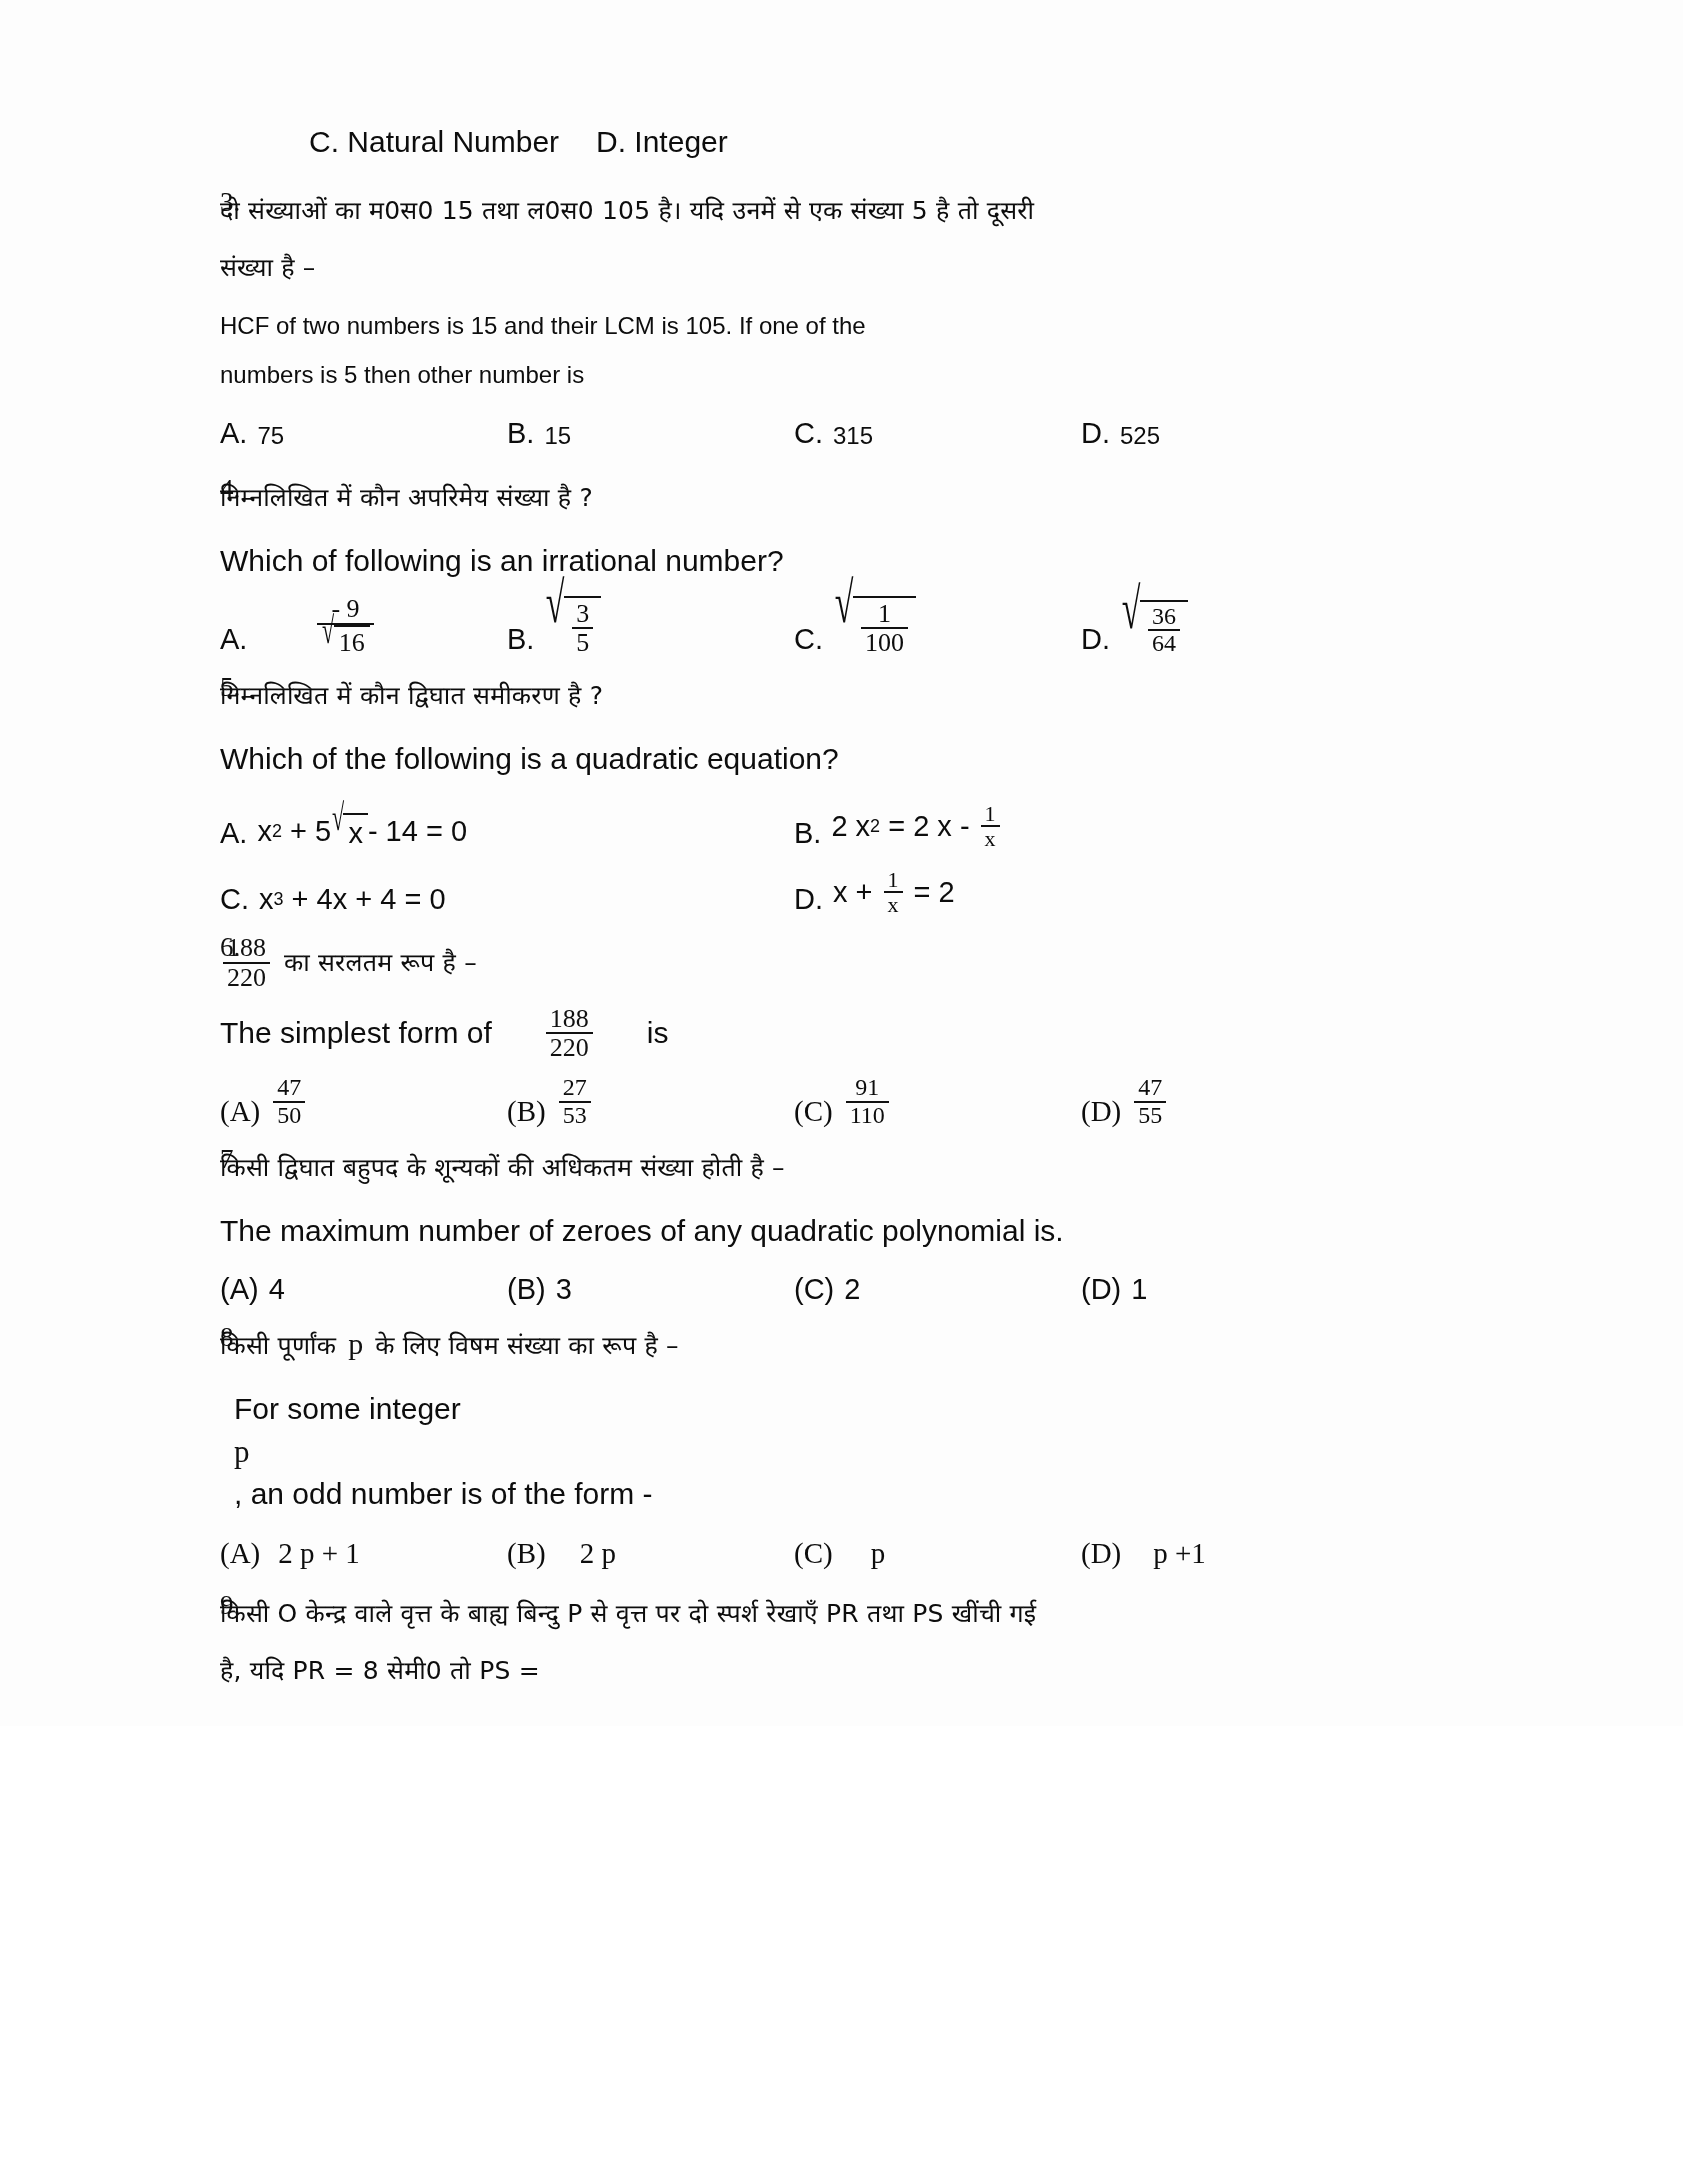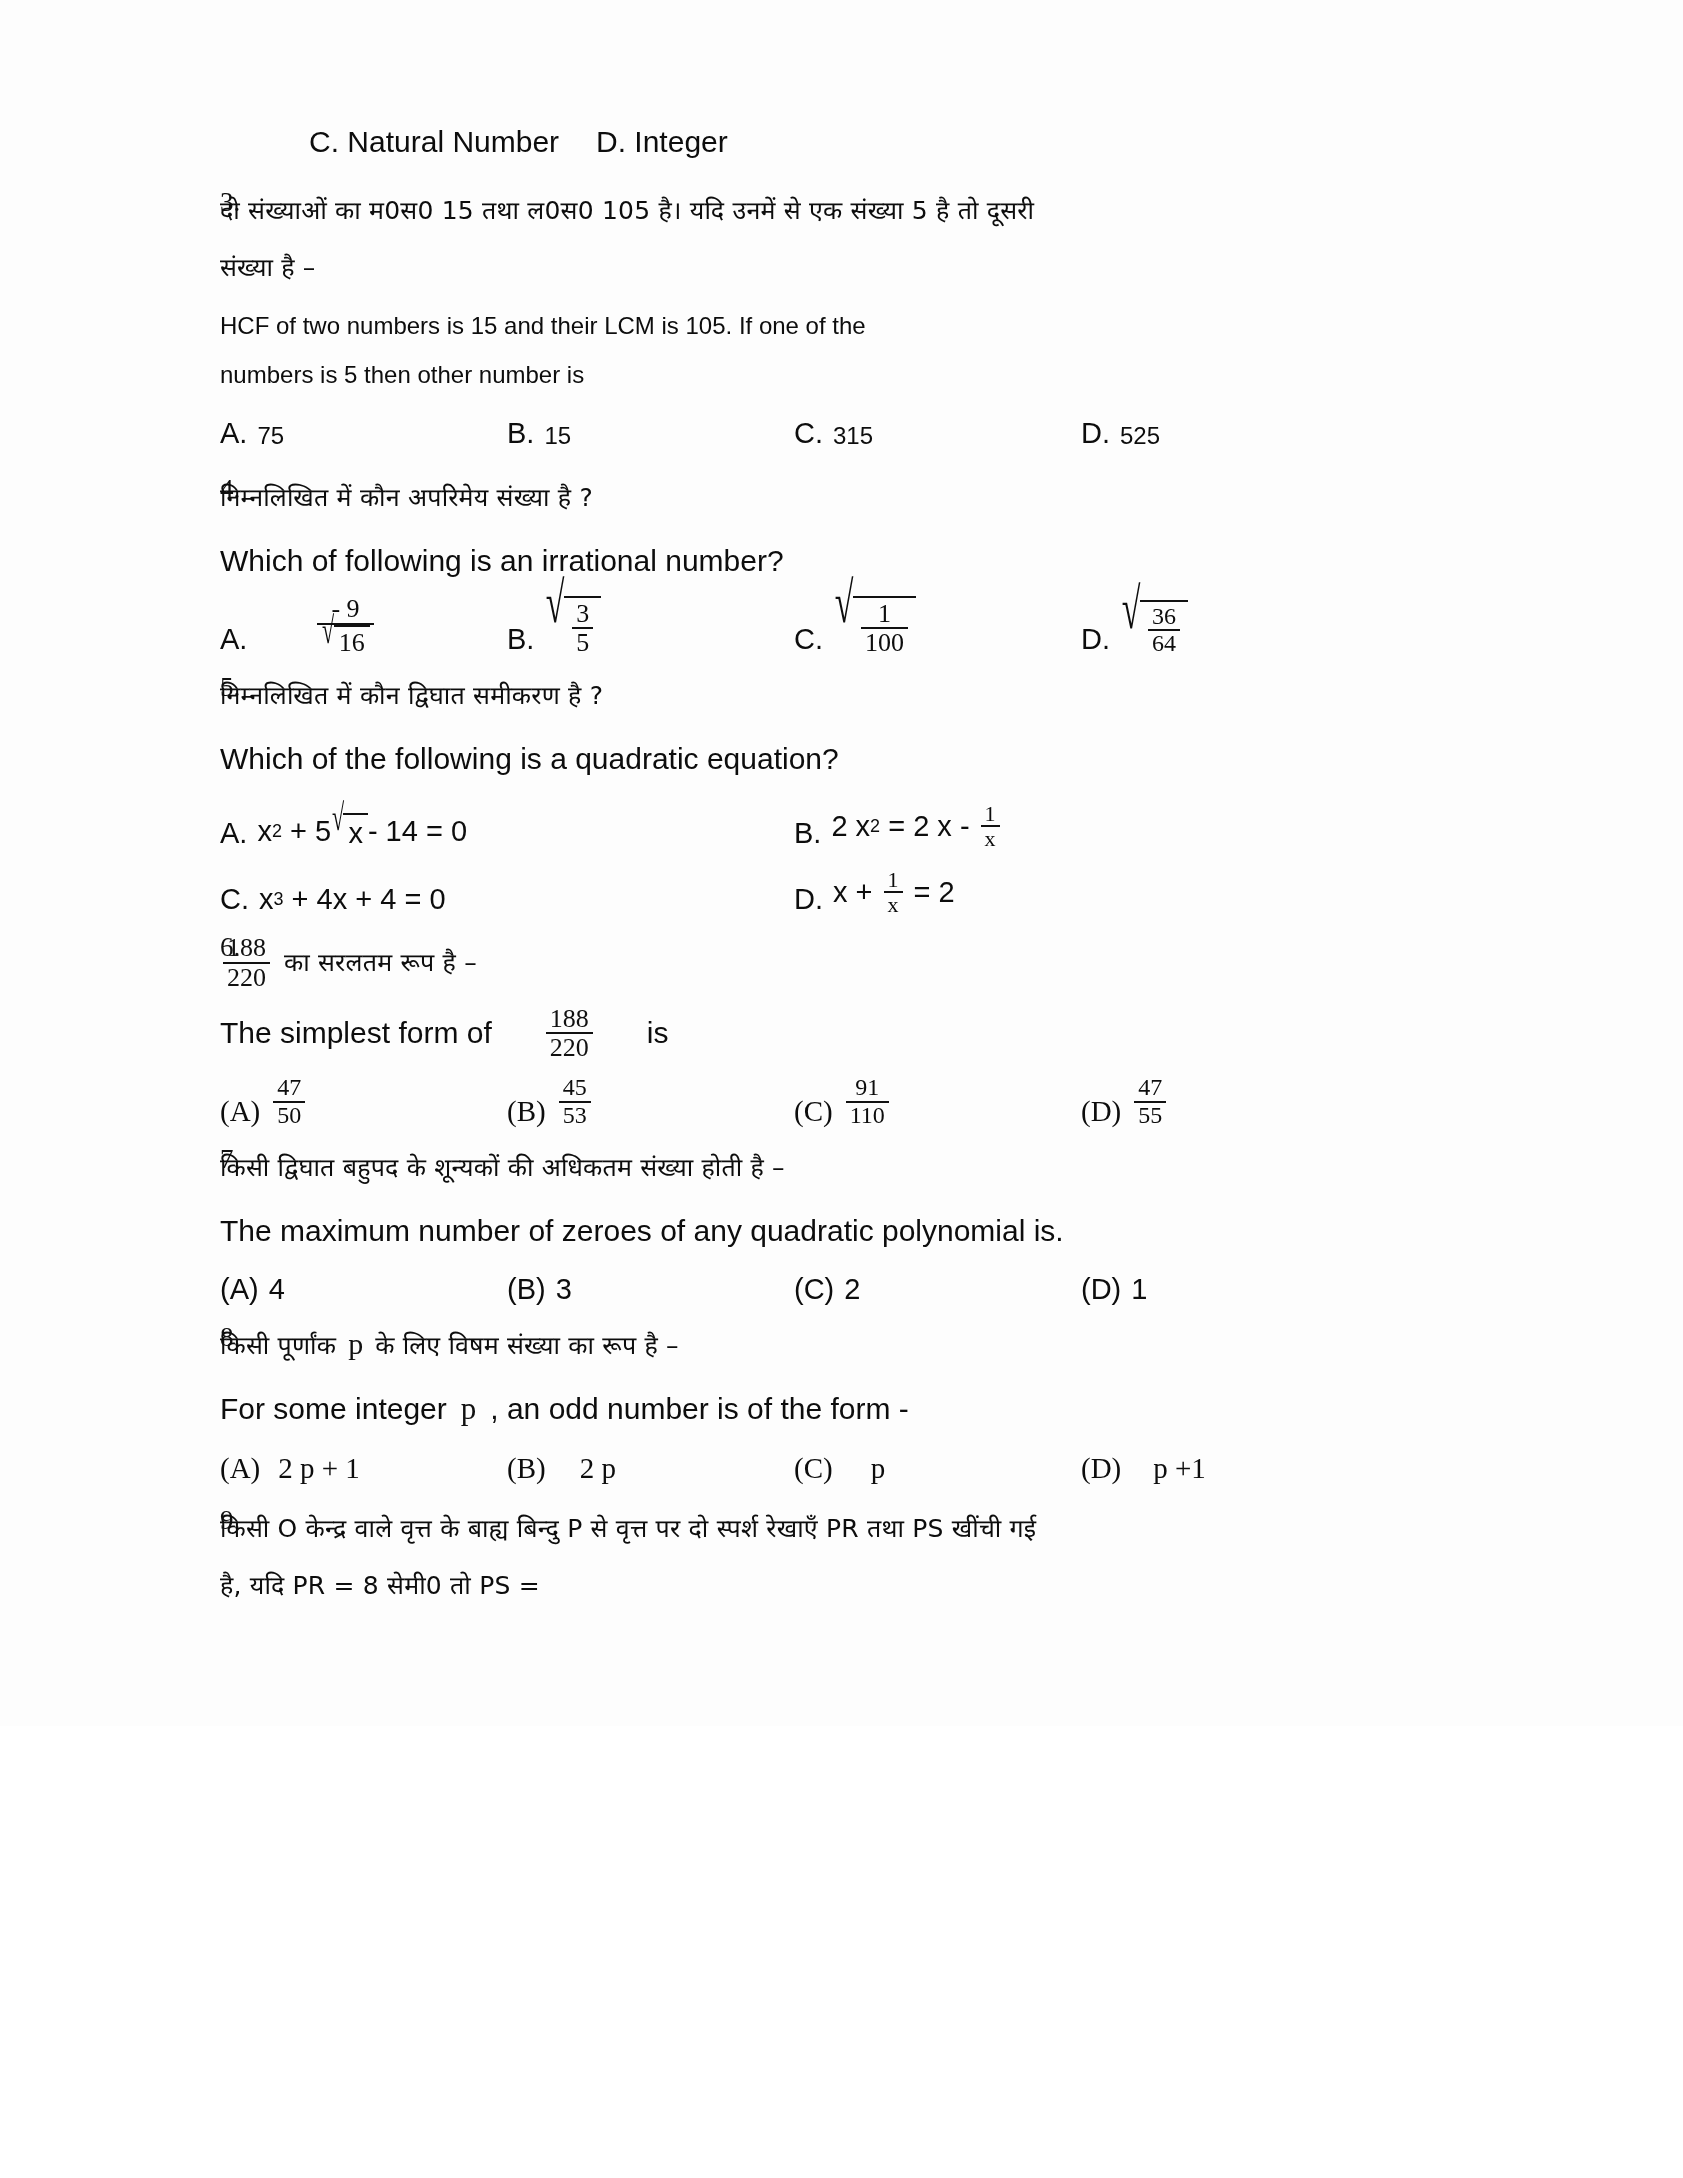--- a/index.html
+++ b/index.html
@@ -345,21 +345,21 @@
         <div class="o">
           <span class="opt-label serif">(A)</span>
           <span class="frac f24">
             <span class="num">47</span>
             <span class="den">50</span>
           </span>
         </div>
         <div class="o">
           <span class="opt-label serif">(B)</span>
           <span class="frac f24">
-            <span class="num">45</span>
+            <span class="num">27</span>
             <span class="den">53</span>
           </span>
         </div>
         <div class="o">
           <span class="opt-label serif">(C)</span>
           <span class="frac f24">
             <span class="num">91</span>
             <span class="den">110</span>
           </span>
         </div>
@@ -408,21 +408,21 @@
 
   <div class="qrow">
     <div class="qnum">8.</div>
     <div class="qbody">
       <div style="display:flex;align-items:baseline;">
         <span class="hindi">किसी  पूर्णांक</span>
         <span class="serif" style="font-size:30px;margin:0 12px;">p</span>
         <span class="hindi">के  लिए  विषम  संख्या  का  रूप  है –</span>
       </div>
       <div class="spacer-18"></div>
-      <div style="display:flex;align-items:baseline;">
+      <div style="display:flex;align-items:baseline;flex-direction:column;">
         <span class="english">For some integer</span>
         <span class="serif" style="font-size:31px;margin:0 14px;">p</span>
         <span class="english">, an odd number is of the form -</span>
       </div>
       <div class="spacer-18"></div>
       <div class="opts serif">
         <div class="o">
           <span class="opt-label">(A)</span>
           <span style="margin-left:8px;">2 p + 1</span>
         </div>

